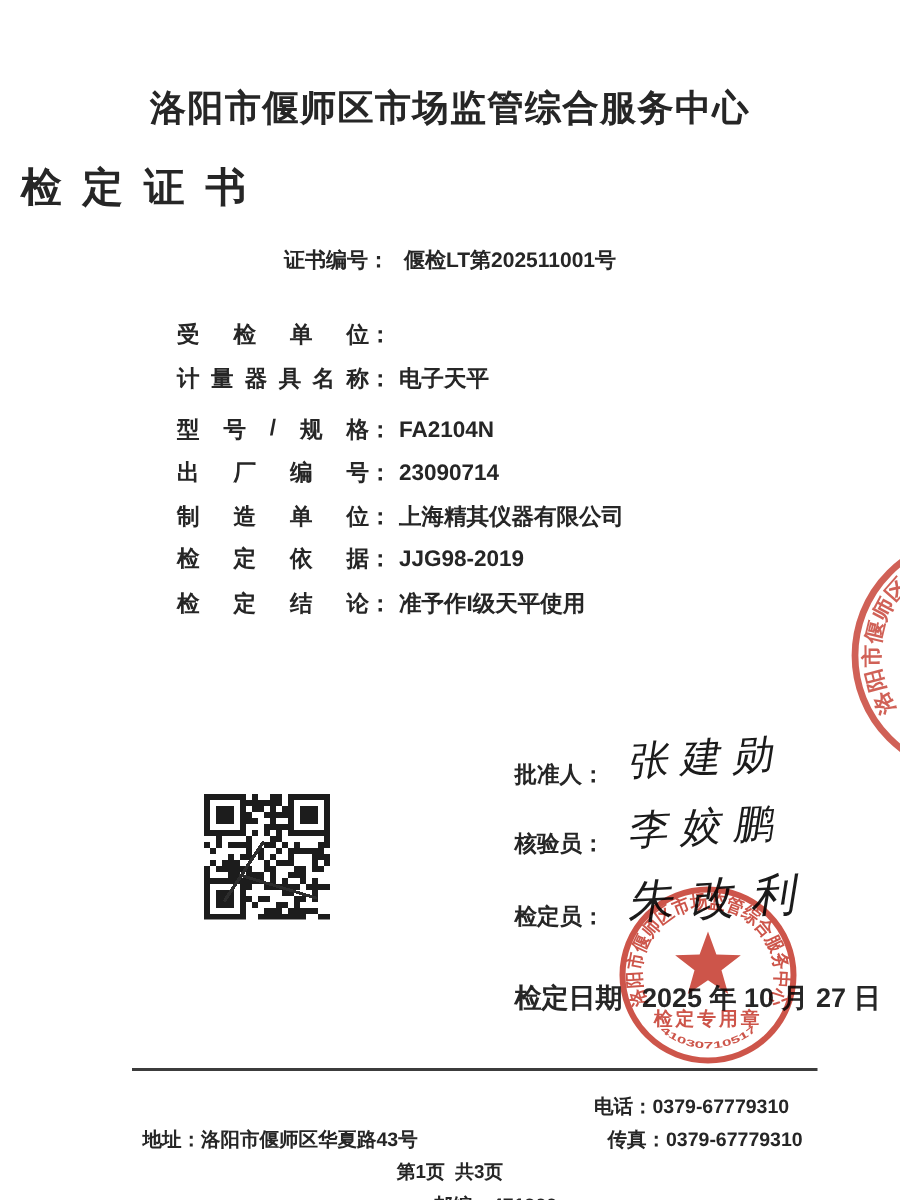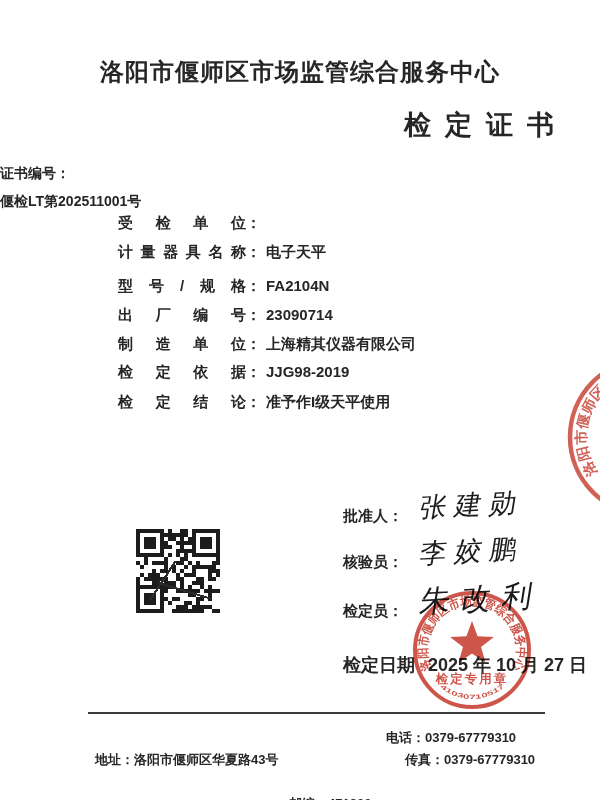--- a/index.html
+++ b/index.html
@@ -2,24 +2,24 @@
 <html style="--seal: #c5392c;"><head>
 <meta charset="utf-8">
 <style>
   :root{ --seal:#c5392c; --ink:#262626; }
   html,body{margin:0;padding:0;width:600px;height:800px;overflow:hidden;background:#ffffff;}
   body{font-family:"Liberation Sans","DejaVu Sans",sans-serif;color:var(--ink);position:relative;}
   .page{position:absolute;inset:0;background:#fff;padding-left:27px;}
 
   .org-title{position:absolute;top:56px;left:0;width:600px;text-align:center;
     font-size:24px;font-weight:bold;letter-spacing:1px;}
-  .doc-title{position:absolute;top:107px;left:0;width:568px;text-align:right;
+  .doc-title{position:absolute;top:107px;left:0;width:568px;text-align:left;
     font-size:27px;font-weight:bold;letter-spacing:14px;text-indent:14px;}
   .certno{position:absolute;top:165px;left:0;width:600px;display:flex;
-    justify-content:center;gap:10px;font-size:14px;font-weight:bold;flex-direction:column;}
+    justify-content:center;gap:10px;font-size:14px;font-weight:bold;}
 
   .field-row{position:absolute;left:118px;display:flex;align-items:baseline;
     font-size:15px;font-weight:bold;white-space:nowrap;}
   .flabel{width:128px;}
   .js-justify{display:flex;justify-content:space-between;}
   .fcolon{width:16px;text-align:left;}
   .fvalue{margin-left:4px;}
 
   .sig-row{position:absolute;left:343px;font-size:15px;font-weight:bold;white-space:nowrap;}
   .sig{display:inline-block;margin-left:14px;font-size:27px;font-weight:400;
@@ -28,21 +28,21 @@
   .sig-3{font-size:30px;letter-spacing:11px;}
 
   .date-row{position:absolute;left:343px;display:flex;font-size:18px;font-weight:bold;white-space:pre;}
   .dlabel{width:85px;}
 
   .qr{position:absolute;left:133px;top:529px;}
 
   .divider{position:absolute;left:88px;top:712px;width:457px;height:2px;background:#3c3c3c;}
 
   .foot{position:absolute;font-size:13px;font-weight:bold;white-space:nowrap;}
-  .f1l{left:95px;top:729px;} .f1r{left:386px;top:729px;}
+  .f1l{left:95px;top:729px;} .f1r{left:396px;top:729px;}
   .f2l{left:95px;top:751px;} .f2m{left:289px;top:751px;margin-top:44px;} .f2r{left:405px;top:751px;}
   .pageno{position:absolute;left:0;top:773px;width:600px;text-align:center;
     font-size:12.5px;font-weight:bold;white-space:pre;}
 
   .seal-main{position:absolute;left:404px;top:586px;opacity:.86;mix-blend-mode:multiply;}
   .seal-edge{position:absolute;left:553px;top:352px;opacity:.8;mix-blend-mode:multiply;}
   .seal-stroke{fill:none;stroke:var(--seal);}
   .seal-fill{fill:var(--seal);}
   .seal-text{fill:var(--seal);font-family:"Liberation Sans","DejaVu Sans",sans-serif;font-weight:bold;}
 </style>
@@ -430,14 +430,15 @@
   </div>
   <div class="foot f2l">
     <span>地址：</span><span>洛阳市偃师区华夏路43号</span>
   </div>
   <div class="foot f2m">
     <span>邮编：</span><span>471900</span>
   </div>
   <div class="foot f2r">
     <span>传真：</span><span>0379-67779310</span>
   </div>
+  <div class="pageno">第1页  共3页</div>
 
 </div>
 
 </body></html>

